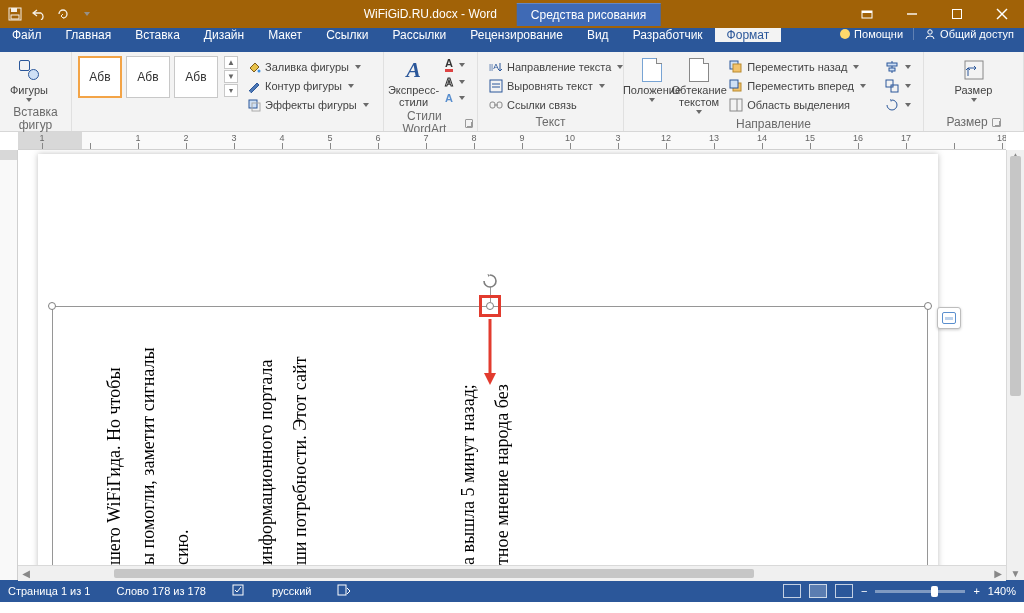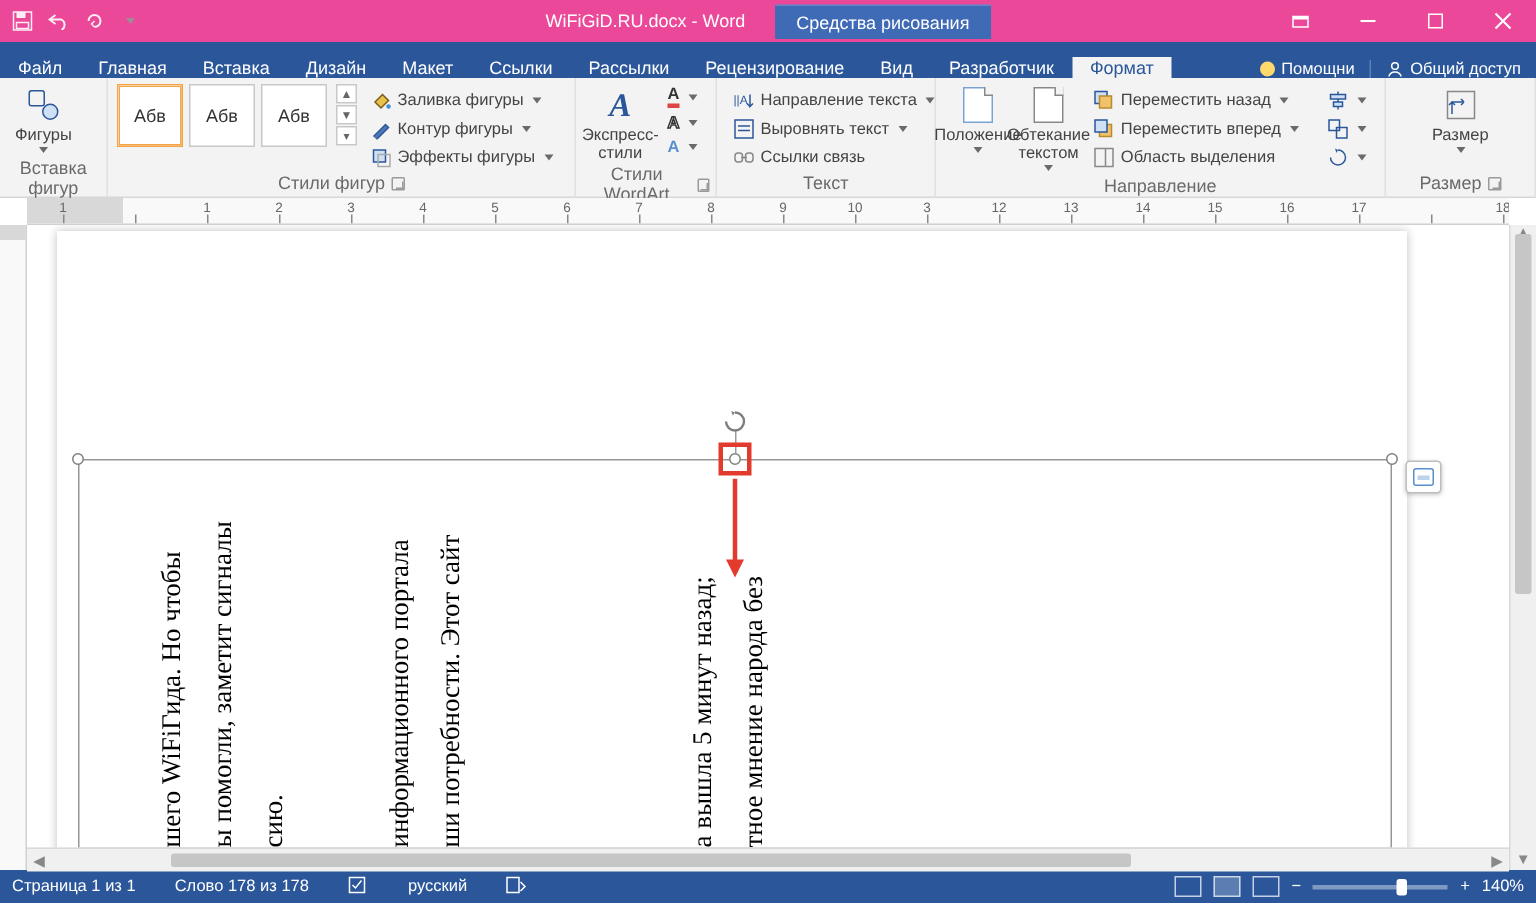--- a/index.html
+++ b/index.html
@@ -1,29 +1,29 @@
 <!DOCTYPE html>
 <html><head>
 <meta charset="utf-8">
 <style>
   * { box-sizing: border-box; margin: 0; padding: 0; font-family: "Segoe UI", Tahoma, sans-serif; }
   html, body { width: 1024px; height: 613px; overflow: hidden; background: #fff; }
 
   
-  .titlebar { height: 28px; background: #ec4899; color: #fff; display: flex; align-items: center; position: relative; font-size: 12px; gap: 27px; }
+  .titlebar { height: 28px; background: #a16207; color: #fff; display: flex; align-items: center; position: relative; font-size: 12px; gap: 27px; }
   .qat { display: flex; align-items: center; gap: 6px; padding: 0 6px; height: 100%; }
   .qat .ic { width: 18px; height: 18px; display: flex; align-items: center; justify-content: center; color: #fff; opacity: .9; }
   .titlebar-center-wrap { position: absolute; left: 50%; top: 0; transform: translateX(-50%); display: flex; align-items: center; height: 100%; gap: 20px; }
   .titlebar-title { white-space: nowrap; }
   .tool-tab { background: #3f6ab5; padding: 4px 14px; font-size: 12px; border-top: 1px solid rgba(255,255,255,.2); }
   .win-controls { margin-left: auto; display: flex; align-items: center; height: 100%; }
   .win-controls .wc { width: 45px; height: 100%; display: flex; align-items: center; justify-content: center; color: #fff; }
 
   
-  .tabs-row { height: 24px; background: #2b579a; color: #fff; display: flex; align-items: flex-end; font-size: 12px; }
+  .tabs-row { height: 24px; background: #2b579a; color: #fff; display: flex; align-items: flex-start; font-size: 12px; }
   .tabs-row .tab { padding: 0 12px; display: flex; align-items: center; cursor: default; }
   .tabs-row .tab.active { background: #f3f3f3; color: #2b579a; }
   .tabs-row .spacer { flex: 1; }
   .tabs-row .help { padding: 0 10px; display: flex; align-items: center; gap: 4px; font-size: 11px; }
   .tabs-row .share { padding: 0 10px; display: flex; align-items: center; gap: 4px; font-size: 11px; background:#2b579a; border-left:1px solid rgba(255,255,255,.25);}
   .bulb { width:10px; height:10px; border-radius:50%; background:#ffd96b; display:inline-block;}
 
   
   .ribbon { height: 80px; background: #f3f3f3; border-bottom: 1px solid #d7d7d7; display: flex; font-size: 11px; color:#444;}
   .group { border-right: 1px solid #e0e0e0; display:flex; flex-direction:column; position:relative;}
@@ -244,24 +244,20 @@
               <svg width="14" height="14">
                 <rect x="2" y="2" width="8" height="8" fill="#cfe0f5" stroke="#2b579a"></rect>
                 <rect x="5" y="5" width="8" height="8" fill="none" stroke="#aaa"></rect>
               </svg>
             </span>
             <span>Эффекты фигуры</span>
             <span class="dd"></span>
           </div>
       </div>
     </div>
-    <div class="label">
-        <span>Стили фигур</span>
-        <span class="dlgl"></span>
-      </div>
   </div>
 
   <div class="group" style="width:94px;">
     <div class="body">
       <div class="vbtn">
         <div class="ic-lg" style="font-family:serif;font-size:22px;font-style:italic;color:#2b579a;font-weight:bold;">A</div>
         <div class="lbl" style="white-space:pre-line">Экспресс-
 стили</div>
       </div>
       <div class="rowbtns" style="padding-top:0;">

